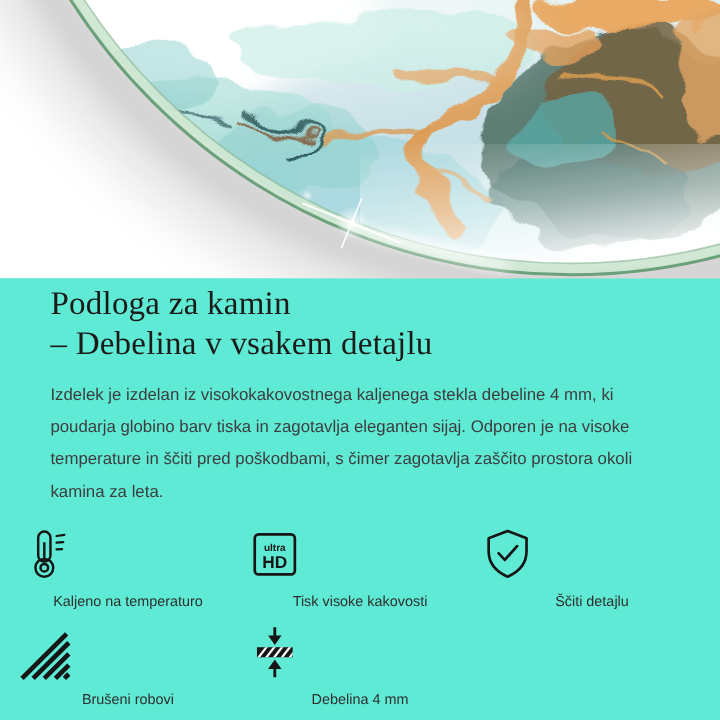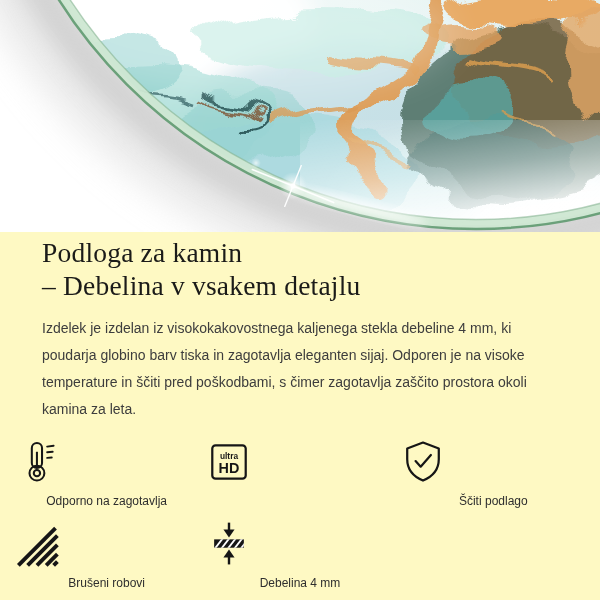--- a/index.html
+++ b/index.html
@@ -1,21 +1,21 @@
 <!DOCTYPE html>
 <html><head>
 <meta charset="utf-8">
 <style>
   html,body{margin:0;padding:0;}
   body{
     width:600px;height:600px;background:#ffffff;overflow:hidden;
     font-family:"Liberation Sans", sans-serif;
     -webkit-font-smoothing:antialiased;
   }
-  .page{width:600px;height:600px;position:relative;background:#fef9c3;}
+  .page{width:600px;height:600px;position:relative;background:#5eead4;}
   .hero{display:block;width:600px;height:232px;}
   .content{padding:0 42px;}
   h1.title{
     margin:4px 0 0 0;
     font-family:"Liberation Serif", serif;
     font-weight:400;
     font-size:27.5px;
     line-height:33px;
     color:#1b1b19;
     letter-spacing:0.2px;
@@ -170,37 +170,38 @@
             <circle cx="29" cy="40" r="8"></circle>
             <circle cx="29" cy="40" r="3.4"></circle>
             <line x1="29" y1="17" x2="29" y2="34"></line>
           </g>
           <g stroke="#161616" stroke-width="2" stroke-linecap="round">
             <line x1="40" y1="11.5" x2="47" y2="10.5"></line>
             <line x1="40" y1="17.5" x2="46" y2="17"></line>
             <line x1="40" y1="23.5" x2="45" y2="23.2"></line>
           </g>
         </svg>
-        <div class="lbl">Odporno na zagotavlja</div>
+        <div class="lbl">Kaljeno na temperaturo</div>
       </div>
 
       <div class="feature">
         <svg class="ic" viewBox="0 0 56 56">
           <rect x="10" y="10" width="36" height="36" rx="3.5" fill="none" stroke="#161616" stroke-width="2.4"></rect>
           <text x="28" y="25" text-anchor="middle" font-family="Liberation Sans, sans-serif" font-size="9" font-weight="bold" fill="#161616">ultra</text>
           <text x="28" y="40" text-anchor="middle" font-family="Liberation Sans, sans-serif" font-size="15.5" font-weight="bold" fill="#161616">HD</text>
         </svg>
+        <div class="lbl">Tisk visoke kakovosti</div>
       </div>
 
       <div class="feature">
         <svg class="ic" viewBox="0 0 56 56">
           <path d="M28,7 L45,13.5 L45,25 C45,36.5 38.5,43.5 28,48 C17.5,43.5 11,36.5 11,25 L11,13.5 Z" fill="none" stroke="#161616" stroke-width="2.4" stroke-linejoin="round"></path>
           <polyline points="20,27 25.5,33 36.5,20.5" fill="none" stroke="#161616" stroke-width="2.4" stroke-linecap="round" stroke-linejoin="round"></polyline>
         </svg>
-        <div class="lbl">Ščiti podlago</div>
+        <div class="lbl">Ščiti detajlu</div>
       </div>
 
 
       <div class="feature">
         <svg class="ic" viewBox="0 0 56 56">
           <g stroke="#161616" stroke-width="4.2" stroke-linecap="butt">
             <line x1="9" y1="51" x2="49" y2="11"></line>
             <line x1="19" y1="51" x2="51" y2="19"></line>
             <line x1="29" y1="51" x2="51" y2="29"></line>
             <line x1="39" y1="51" x2="51" y2="39"></line>

